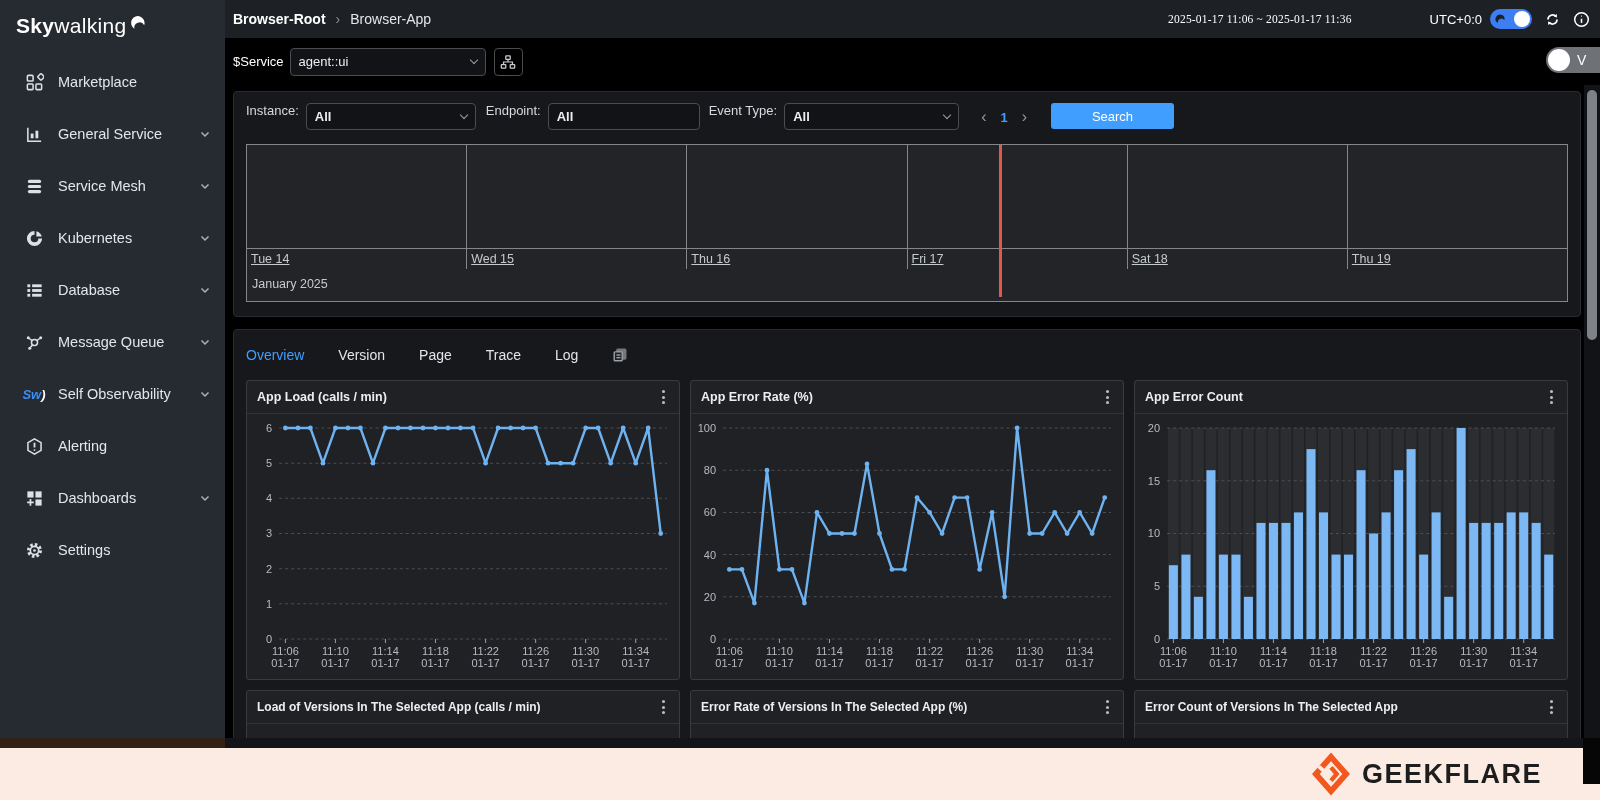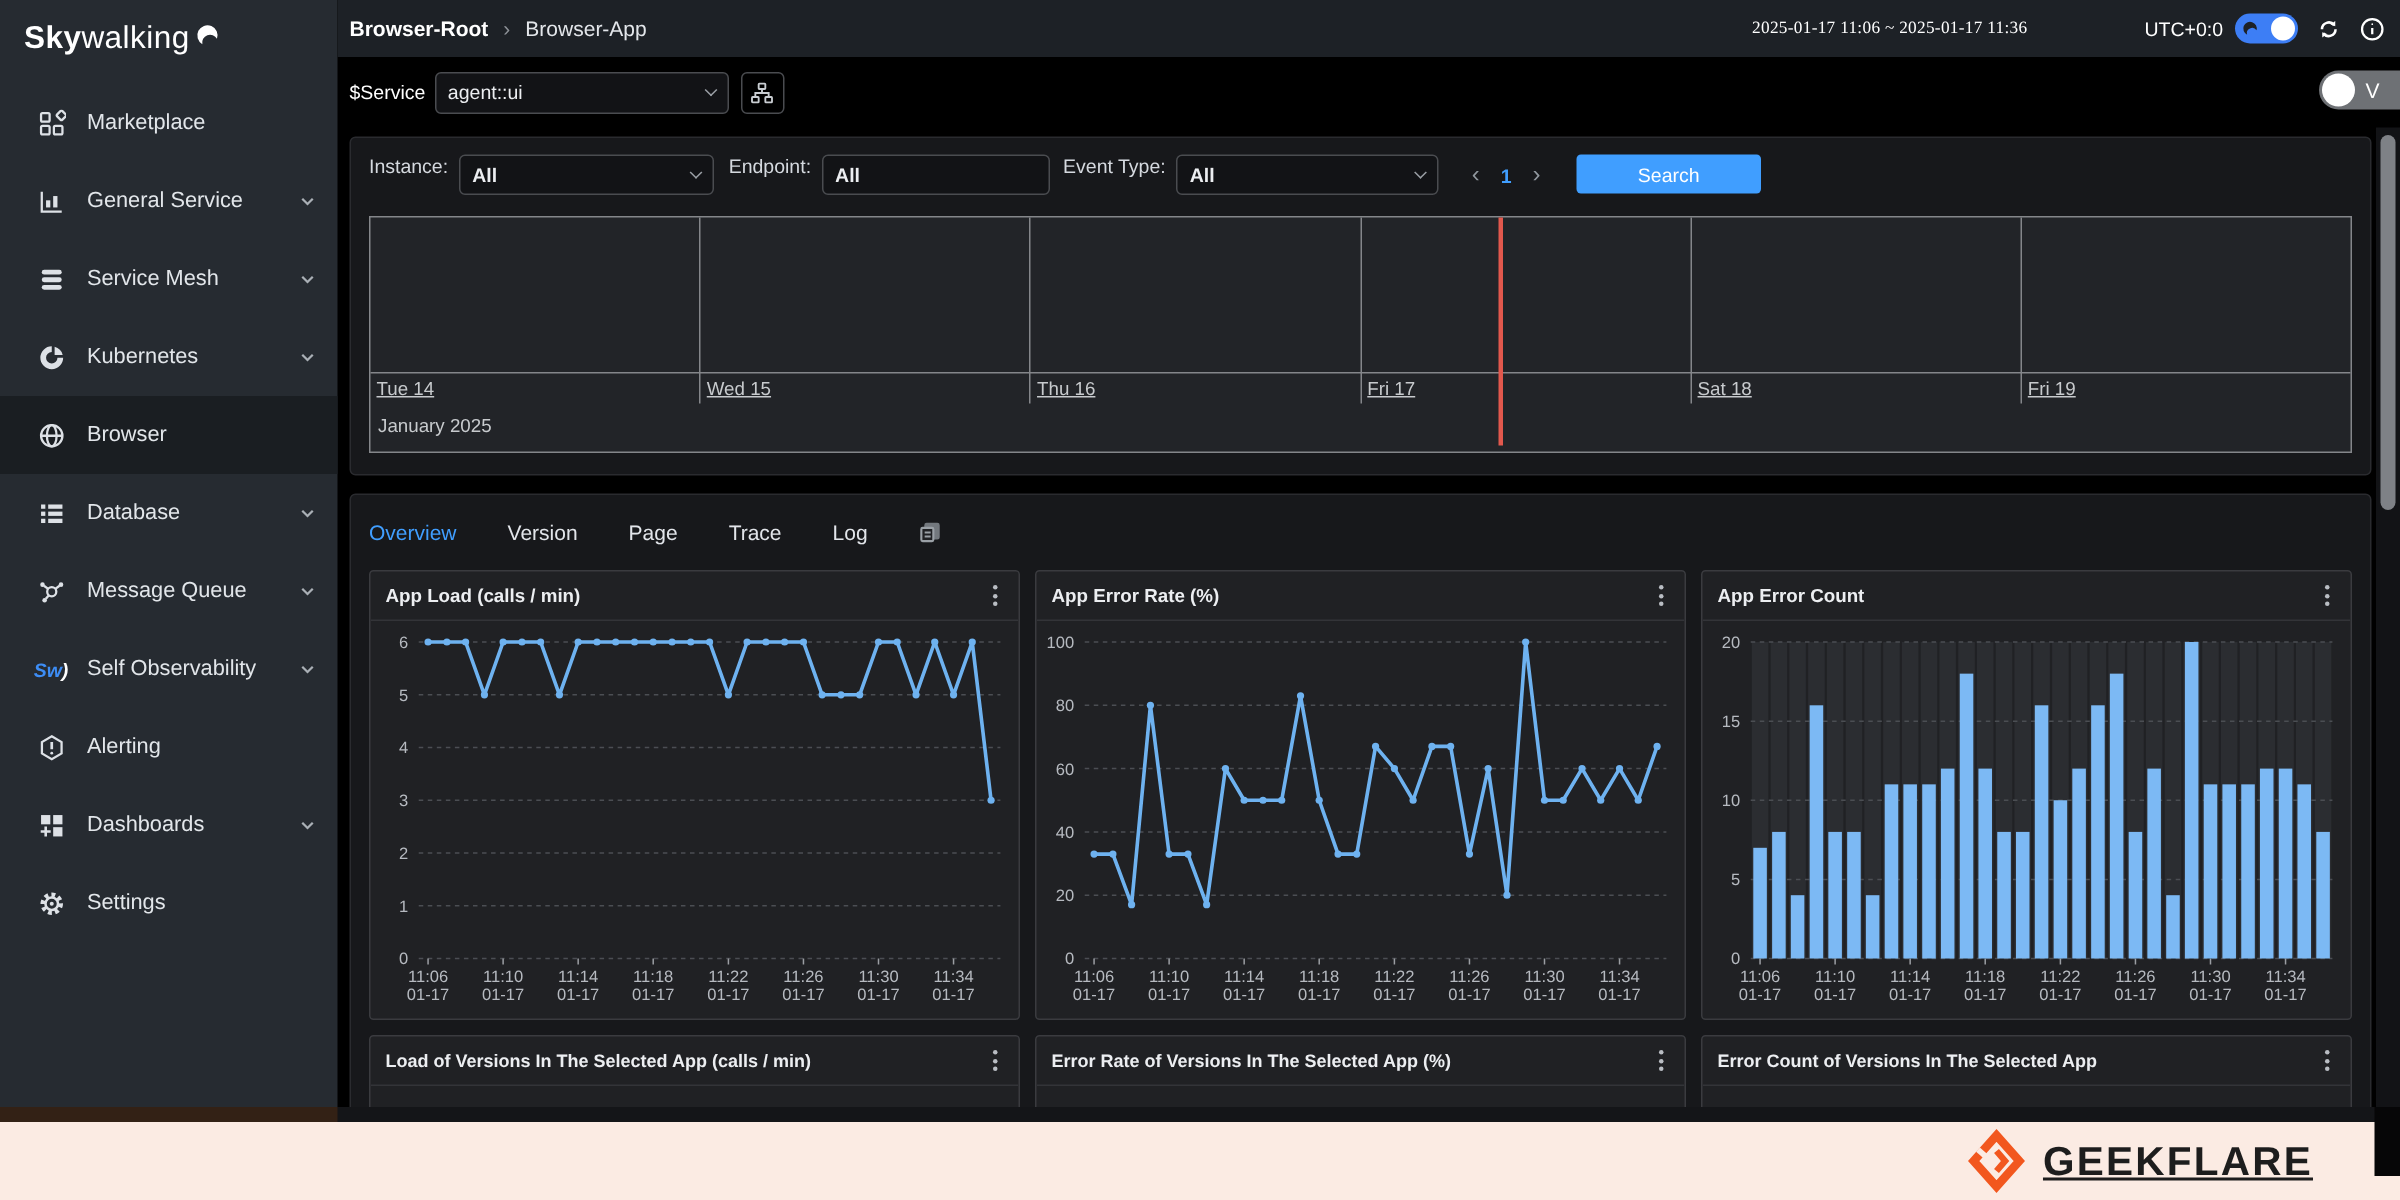--- a/index.html
+++ b/index.html
@@ -101,21 +101,21 @@
   
   .scrollbar { position:absolute; right:0; top:85px; width:16px; height:699px; background:#121316; z-index:6; }
   .scroll-thumb { position:absolute; left:3px; top:5px; width:10px; height:250px; background:#7e8186; border-radius:5px; cursor:pointer; }
 
   
   .underband { position:absolute; left:0; top:738px; width:1600px; height:10px; background:#141518; }
   .underband .brown { position:absolute; left:0; top:0; width:225px; height:10px; background:#332115; }
   .footer { position:absolute; left:0; top:748px; width:1600px; height:52px; background:#fbebe3;
     display:flex; align-items:center; justify-content:flex-end; padding-right:58px; }
   .brand { display:flex; align-items:center; gap:12px; }
-  .brand-name { color:#1d1d1d; font-size:27px; font-weight:800; letter-spacing:1.5px;text-decoration:underline; }
+  .brand-name { color:#1d1d1d; font-size:27px; font-weight:800; letter-spacing:1.5px; }
   .right-notch { position:absolute; right:0; top:738px; width:17px; height:46px; background:#060607; z-index:7; }
 </style>
 </head>
 <body>
 
 <div class="app">
 
   <aside class="sidebar">
     <div class="logo">
       <span class="logo-text"><span class="logo-bold">Sky</span><span class="logo-light">walking</span></span>
@@ -183,35 +183,20 @@
             </svg>
           </span>
     <span class="nav-label">Kubernetes</span>
     <span class="nav-chevron">
       <svg width="12" height="12" viewBox="0 0 12 12" fill="none" stroke="#aab0b6" stroke-width="1.5">
               <polyline points="2.5,4.5 6,8 9.5,4.5"></polyline>
             </svg>
     </span>
   </div>
 
-  <div class="nav-item active">
-    <span class="nav-icon">
-            <svg width="19" height="19" viewBox="0 0 20 20" fill="none" stroke="#dde1e6" stroke-width="1.6">
-              <circle cx="10" cy="10" r="7.5"></circle>
-              <ellipse cx="10" cy="10" rx="3.4" ry="7.5"></ellipse>
-              <line x1="2.5" y1="10" x2="17.5" y2="10"></line>
-            </svg>
-          </span>
-    <span class="nav-label">Browser</span>
-    <span class="nav-chevron" style="visibility: hidden;">
-      <svg width="12" height="12" viewBox="0 0 12 12" fill="none" stroke="#aab0b6" stroke-width="1.5">
-              <polyline points="2.5,4.5 6,8 9.5,4.5"></polyline>
-            </svg>
-    </span>
-  </div>
 
   <div class="nav-item">
     <span class="nav-icon">
             <svg width="19" height="19" viewBox="0 0 20 20" fill="#dde1e6">
               <rect x="2.5" y="3.5" width="3" height="3"></rect>
               <rect x="7.5" y="3.5" width="10" height="3"></rect>
               <rect x="2.5" y="8.5" width="3" height="3"></rect>
               <rect x="7.5" y="8.5" width="10" height="3"></rect>
               <rect x="2.5" y="13.5" width="3" height="3"></rect>
               <rect x="7.5" y="13.5" width="10" height="3"></rect>
@@ -401,21 +386,21 @@
               <div class="tl-cell">
                 <span class="tl-daylabel">Thu 16</span>
               </div>
               <div class="tl-cell">
                 <span class="tl-daylabel">Fri 17</span>
               </div>
               <div class="tl-cell">
                 <span class="tl-daylabel">Sat 18</span>
               </div>
               <div class="tl-cell">
-                <span class="tl-daylabel">Fri 19</span>
+                <span class="tl-daylabel">Thu 19</span>
               </div>
             </div>
           <div class="tl-hline"></div>
           <div class="tl-month">January 2025</div>
           <div class="tl-marker" id="tl-marker" style="left: 57%; background: rgb(226, 88, 77);"></div>
         </div>
       </section>
 
       <section class="panel panel2">
         <div class="tabs" id="tabs">

